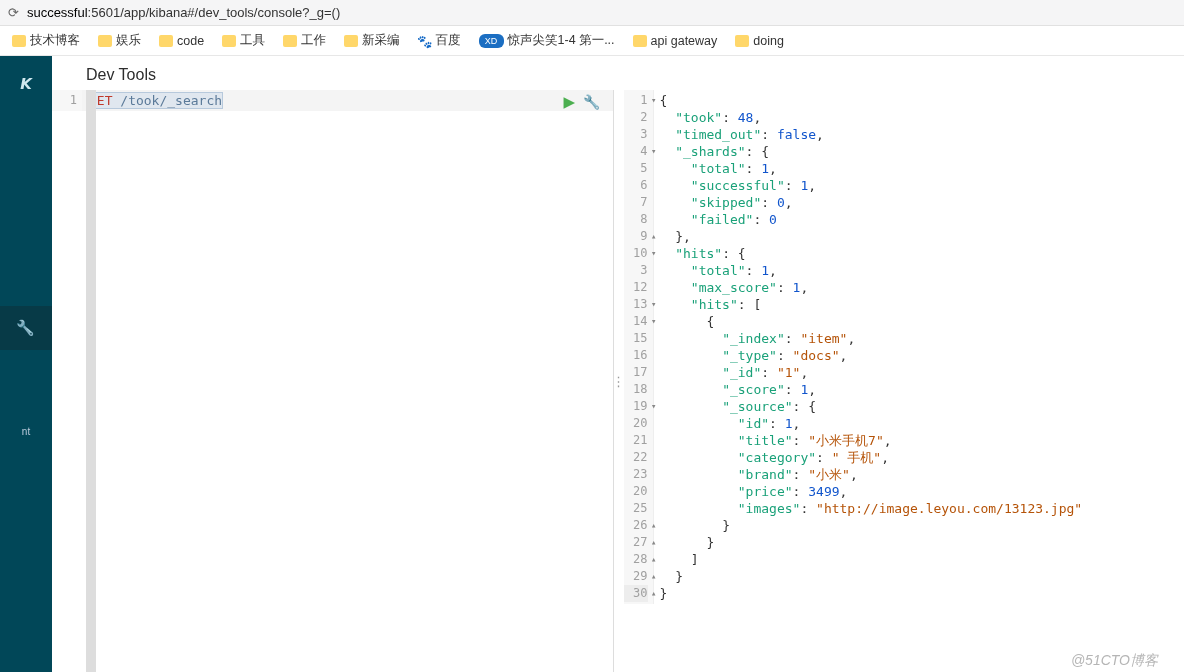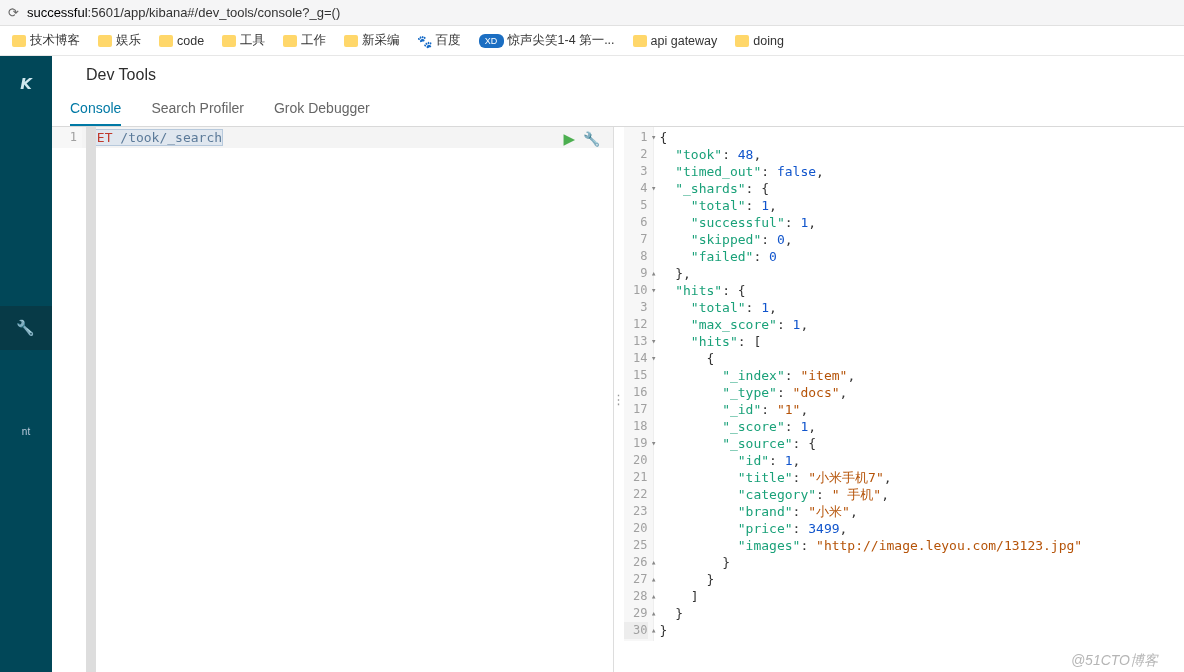--- a/index.html
+++ b/index.html
@@ -109,25 +109,20 @@
     <div style="height:200px"></div>
     <div class="nav-item active">
         <span class="ico">🔧</span>
       </div>
     <div style="height:60px"></div>
     <div class="nav-label">nt</div>
   </div>
 
   <div class="main">
     <div class="page-title">Dev Tools</div>
-    <div class="tabs" id="tabs">
-        <div class="tab active">Console</div>
-        <div class="tab">Search Profiler</div>
-        <div class="tab">Grok Debugger</div>
-      </div>
 
     <div class="panes">
       <div class="pane left">
         <div class="scroll-left"></div>
         <div class="editor">
           <div class="gutter">
               <div class="ln">1</div>
             </div>
           <div class="code"><span class="sel"><span class="tk-method">GET</span> <span class="tk-path">/took/_search</span></span></div>
         </div>

